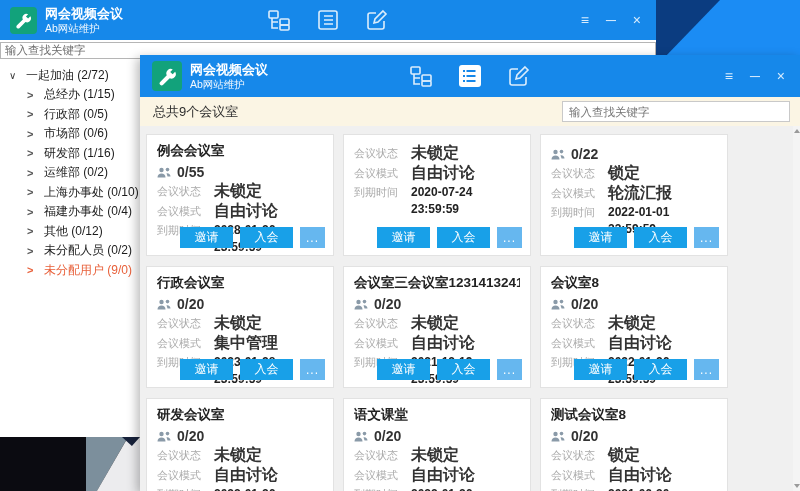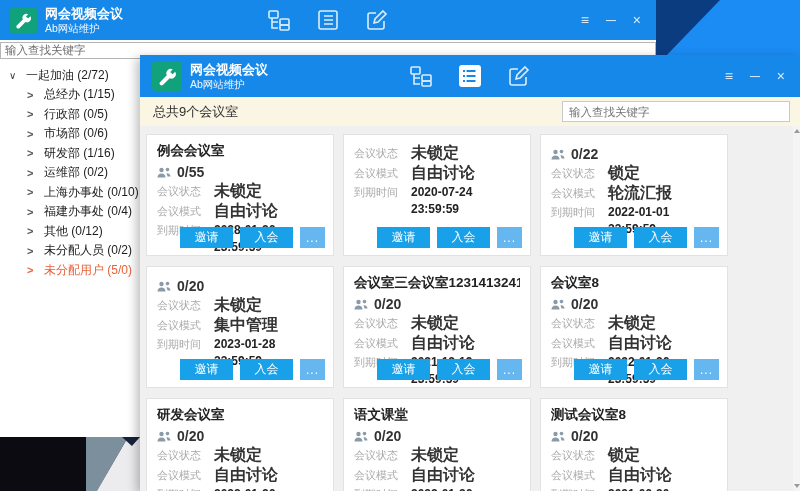--- a/index.html
+++ b/index.html
@@ -175,21 +175,21 @@
             <span>其他 (0/12)</span>
           </div>
 
           <div class="tree-row">
             <span class="chev">&gt;</span>
             <span>未分配人员 (0/2)</span>
           </div>
 
           <div class="tree-row accent">
             <span class="chev">&gt;</span>
-            <span>未分配用户 (5/0)</span>
+            <span>未分配用户 (9/0)</span>
           </div>
         </div>
     </div>
   </div>
 
   <div class="window win-fg">
     <div class="titlebar">
       <div class="logo">
         <svg width="19" height="19" viewBox="0 0 24 24">
             <path fill="#fff" d="M21.7 6.1l-3.2 3.2-3.1-3.1 3.2-3.2a5.6 5.6 0 0 0-7.5 7.5L2.8 18.8a2.6 2.6 0 0 0 3.7 3.7l8.3-8.3a5.6 5.6 0 0 0 6.9-8.1z"></path>
@@ -319,20 +319,21 @@
             <span class="val date">2022-01-01 23:59:59</span>
           </div>
           <div class="card-btns">
             <button class="btn">邀请</button>
             <button class="btn">入会</button>
             <button class="btn more">...</button>
           </div>
         </div>
 
         <div class="card">
+          <div class="name">行政会议室</div>
           <div class="occ">
             <svg width="14" height="11" viewBox="0 0 14 11">
               <g fill="#8a9aa8">
                 <circle cx="4.5" cy="3" r="2.2"></circle>
                 <path d="M0.5 10.5c0-2.4 1.8-4 4-4s4 1.6 4 4z"></path>
                 <circle cx="10.5" cy="2.6" r="1.8"></circle>
                 <path d="M9.5 6.2c2.2-.4 4 1.2 4 3.3h-3z"></path>
               </g>
             </svg>
             <span>0/20</span>

